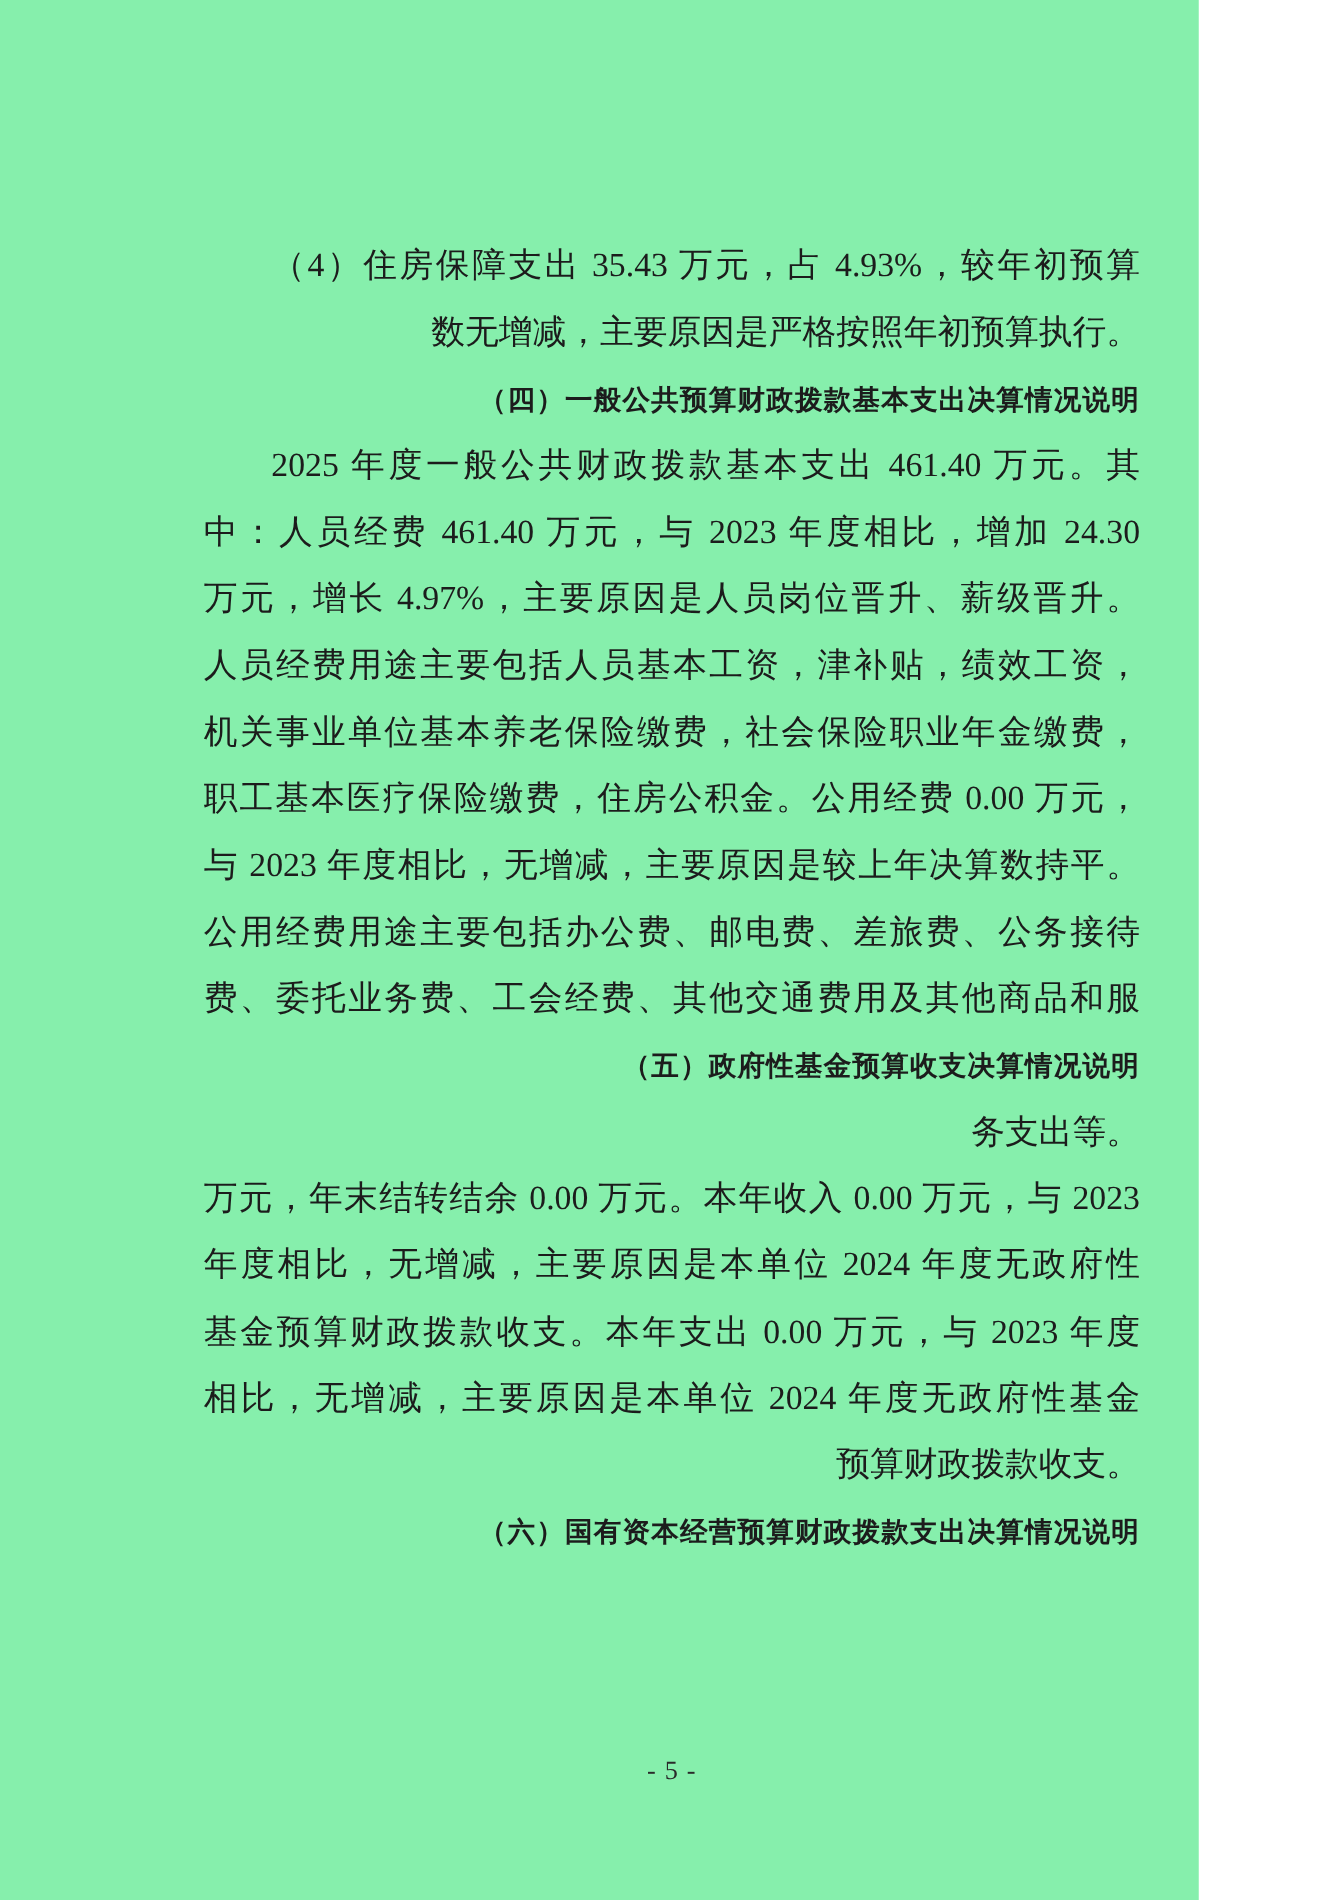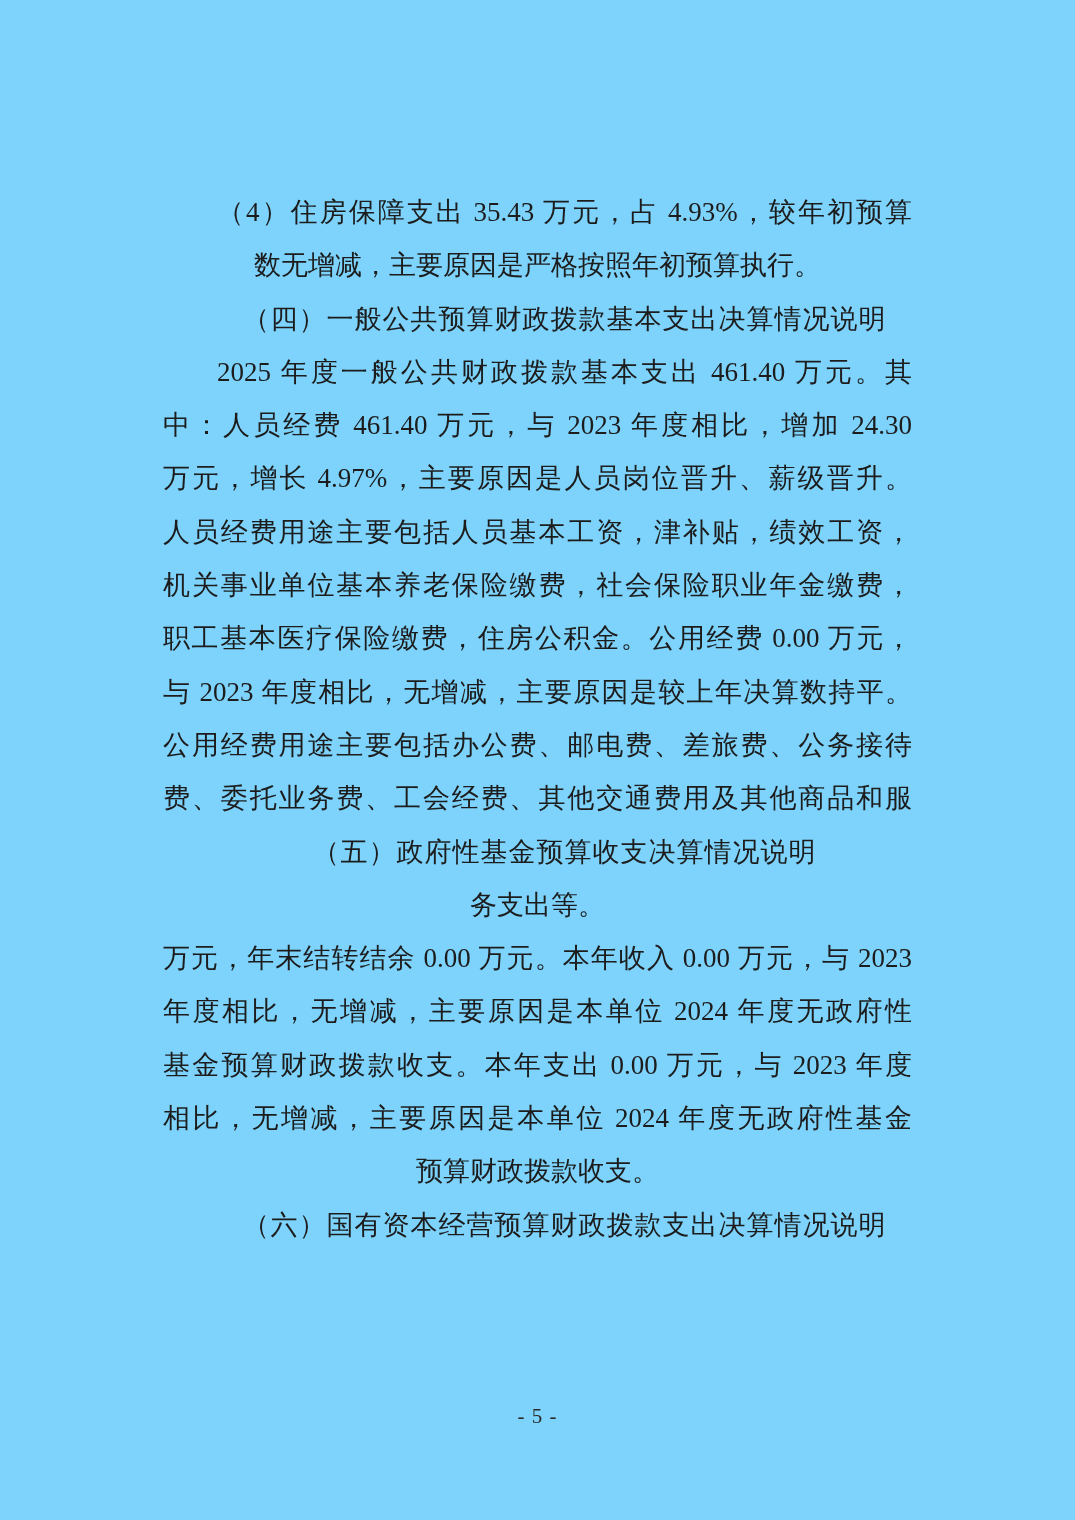--- a/index.html
+++ b/index.html
@@ -10,48 +10,48 @@
   body {
     background: #ffffff;
     font-family: "Liberation Serif", "DejaVu Serif", serif;
     color: #1c1c1c;
     position: relative;
     overflow: hidden;
   }
   .page {
     position: absolute;
     left: 0; top: 0;
-    width: 1075px;
+    width: 959px;
     height: 1520px;
-    background: #7dd3fc;
+    background: #86efac;
   }
   .content {
     position: absolute;
     left: 163px;
     top: 186px;
     width: 749px;
   }
   .line {
     height: 53.3px;
     line-height: 53.3px;
     font-size: 27px;
     overflow: hidden;
-    text-align: center;
+    text-align: right;
   }
   .line.justify {
     text-align: justify;
     text-align-last: justify;
     text-justify: inter-ideograph;
   }
   .line.indent {
     text-indent: 2em;
   }
   .line.heading {
-    font-weight: 400;
-    font-size: 27px;
+    font-weight: 700;
+    font-size: 22px;
     letter-spacing: 1px;
   }
   .footer {
     position: absolute;
     left: 0;
     top: 1404px;
     width: 1075px;
     text-align: center;
     font-size: 21px;
     line-height: 24px;

